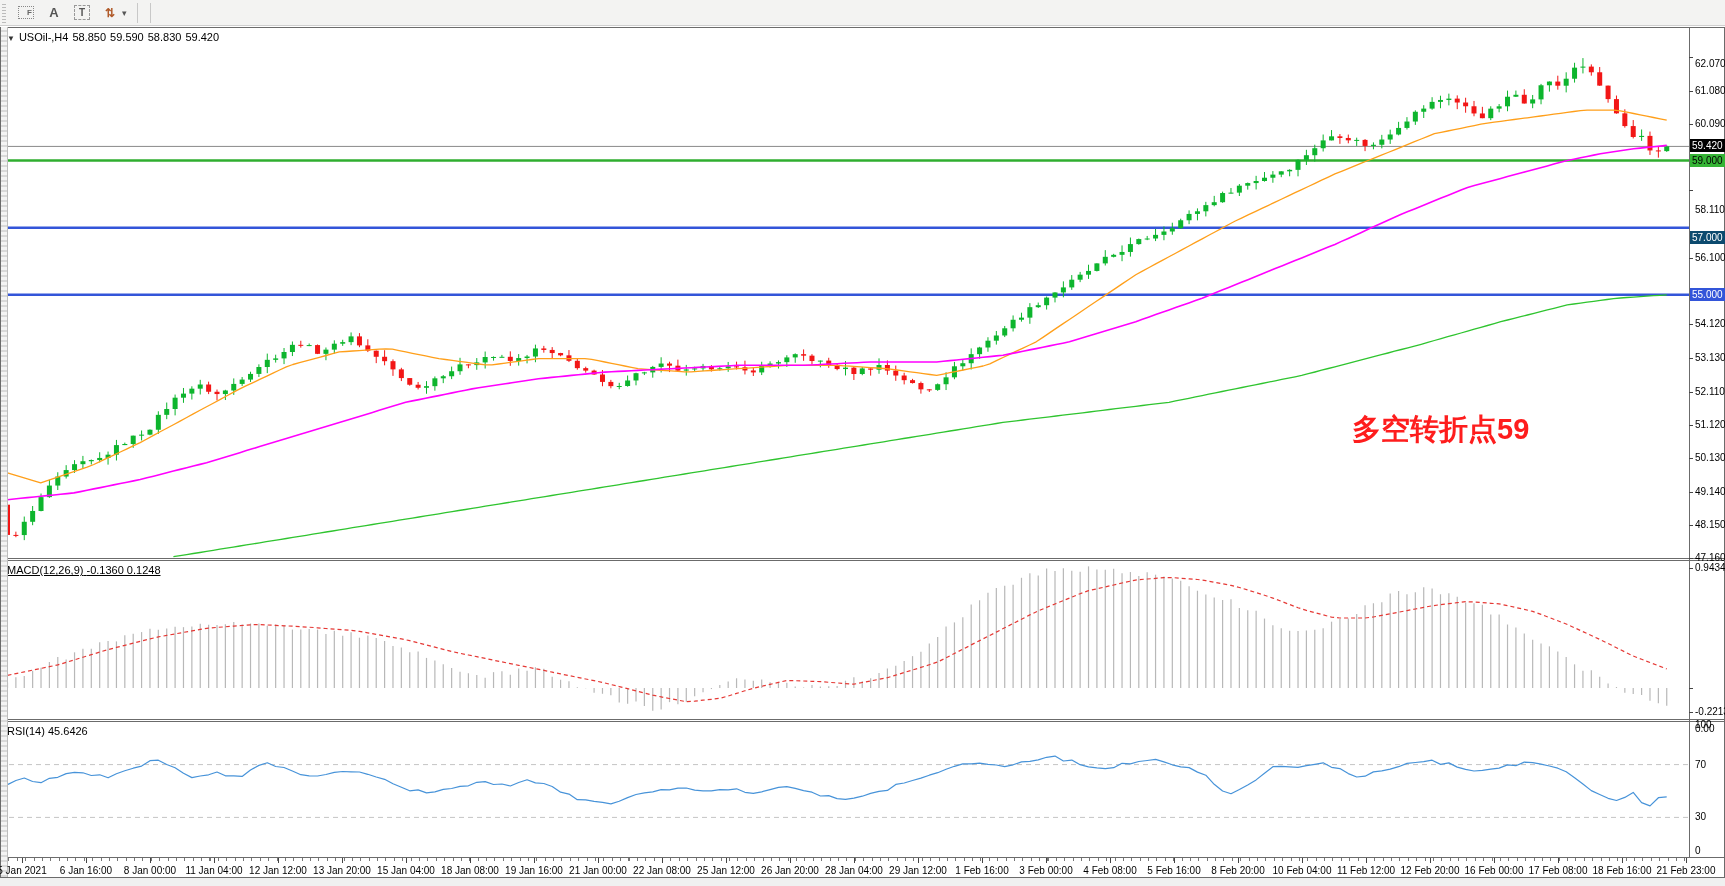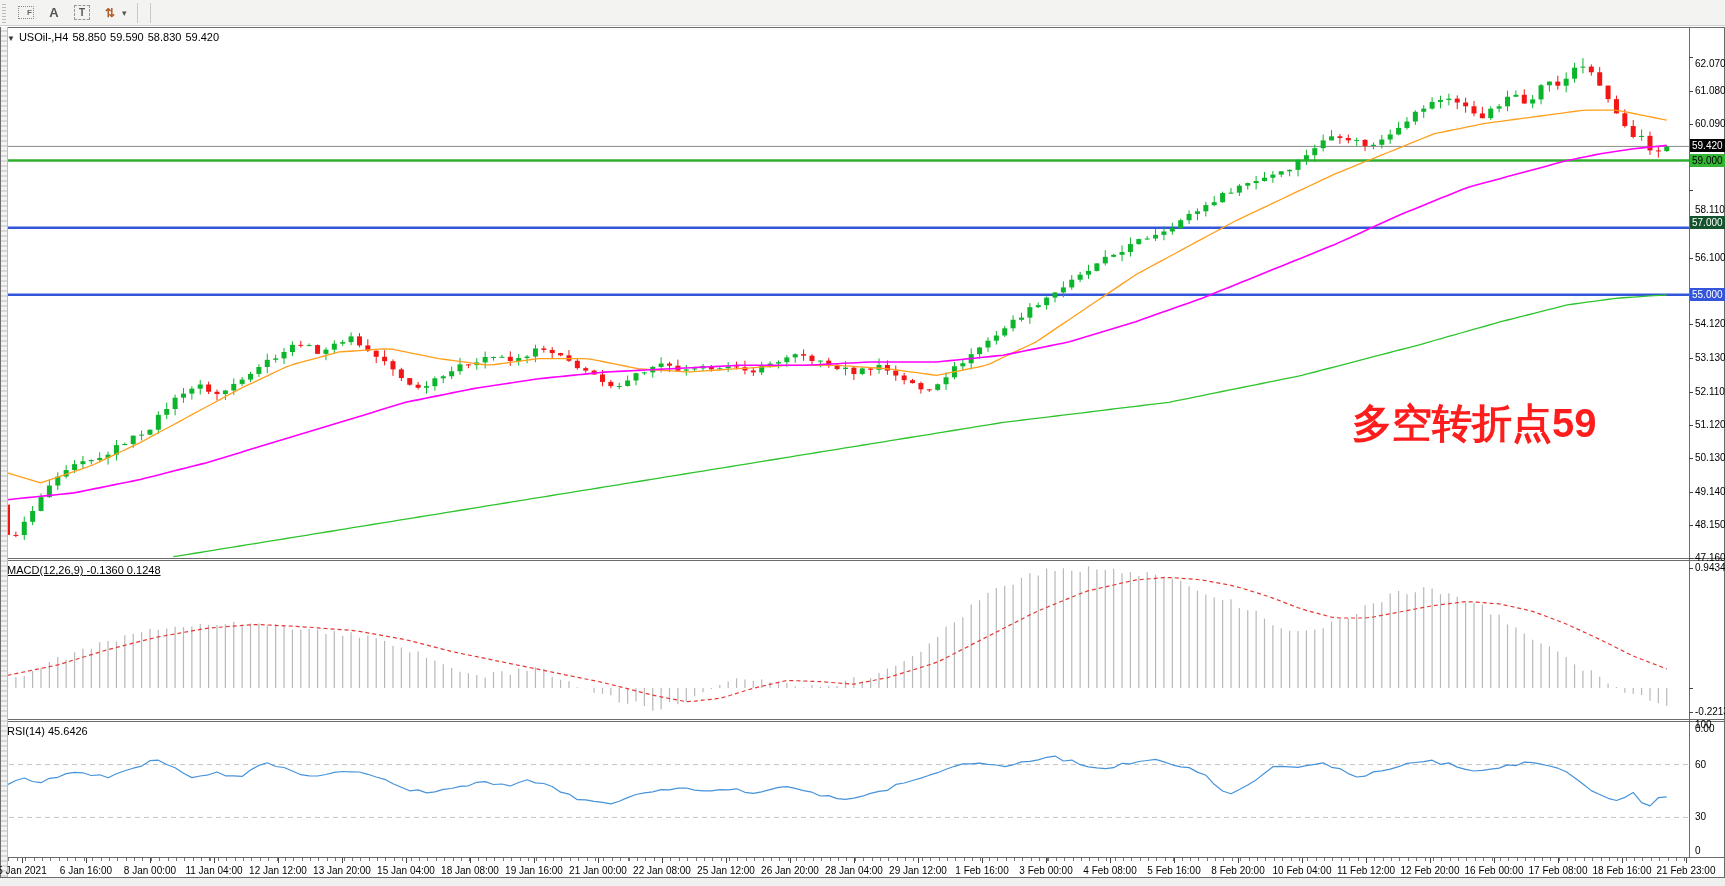--- a/index.html
+++ b/index.html
@@ -35,21 +35,21 @@
   .axtick{position:absolute;left:1689px;width:4px;height:1px;background:#444;z-index:6;}
   .badge{position:absolute;left:1690px;width:34px;height:13px;font-size:10px;line-height:13px;
          padding-left:2px;z-index:7;white-space:nowrap;}
   
   #time-ticks{position:absolute;left:0;top:858px;width:1689px;height:3px;z-index:4;
       background:repeating-linear-gradient(90deg,#777 0 1px,transparent 1px 8.38px);}
   .tlab{position:absolute;top:865px;font-size:10px;color:#000;transform:translateX(-50%);
         white-space:nowrap;z-index:6;}
   #bottom-strip{position:absolute;left:0;top:878px;width:1725px;height:8px;background:#f0f0f0;}
   
-  #annotation{position:absolute;left:1352px;top:396px;font-size:40px;font-weight:bold;z-index:8;}
+  #annotation{position:absolute;left:1352px;top:410px;font-size:29px;font-weight:bold;z-index:8;}
   svg{position:absolute;left:0;z-index:3;}
   #left-grip{position:absolute;left:1px;top:27px;width:6px;height:850px;z-index:6;
       background:repeating-linear-gradient(0deg,#d9d9d9 0 2px,#f4f4f4 2px 5px);border-right:1px solid #bdbdbd;}
 </style>
 </head>
 <body>
 
 <div id="toolbar">
   <div class="grip"></div>
   <span class="ticon">
@@ -728,30 +728,30 @@
 <div class="axlab" style="top: 452.361px;">50.130</div>
 <div class="axtick" style="top: 458.361px;"></div>
 <div class="axlab" style="top: 485.605px;">49.140</div>
 <div class="axtick" style="top: 491.605px;"></div>
 <div class="axlab" style="top: 518.849px;">48.150</div>
 <div class="axtick" style="top: 524.849px;"></div>
 <div class="axlab" style="top: 552.093px;">47.160</div>
 <div class="axtick" style="top: 558.093px;"></div>
 <div class="badge" style="top: 139.407px; background: rgb(0, 0, 0); color: rgb(255, 255, 255);">59.420</div>
 <div class="badge" style="top: 153.51px; background: rgb(53, 180, 53); color: rgb(0, 0, 0);">59.000</div>
-<div class="badge" style="top: 216px; background: #14532d; color: rgb(255, 255, 255);">57.000</div>
+<div class="badge" style="top: 231px; background: #0c4a6e; color: rgb(255, 255, 255);">57.000</div>
 <div class="badge" style="top: 287.829px; background: rgb(51, 85, 217); color: rgb(255, 255, 255);">55.000</div>
 <div class="axlab" style="top: 562px;">0.9434</div>
 <div class="axtick" style="top: 568px;"></div>
 <div class="axlab" style="top: 682px; margin-top: 41px;">0.00</div>
 <div class="axtick" style="top: 688px;"></div>
 <div class="axlab" style="top: 706px;">-0.2213</div>
 <div class="axtick" style="top: 712px;"></div>
 <div class="axlab" style="top: 719px;">100</div>
-<div class="axlab" style="top: 758.6px;">60</div>
+<div class="axlab" style="top: 758.6px;">70</div>
 <div class="axlab" style="top: 811.4px;">30</div>
 <div class="axlab" style="top: 845px;">0</div>
 <div class="tlab" style="left: 22px;">5 Jan 2021</div>
 <div class="axtick" style="left: 22px; top: 858px; width: 1px; height: 5px;"></div>
 <div class="tlab" style="left: 86px;">6 Jan 16:00</div>
 <div class="axtick" style="left: 86px; top: 858px; width: 1px; height: 5px;"></div>
 <div class="tlab" style="left: 150px;">8 Jan 00:00</div>
 <div class="axtick" style="left: 150px; top: 858px; width: 1px; height: 5px;"></div>
 <div class="tlab" style="left: 214px;">11 Jan 04:00</div>
 <div class="axtick" style="left: 214px; top: 858px; width: 1px; height: 5px;"></div>

